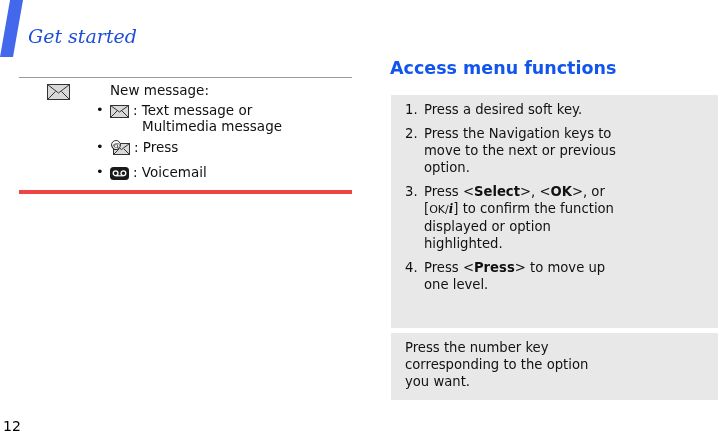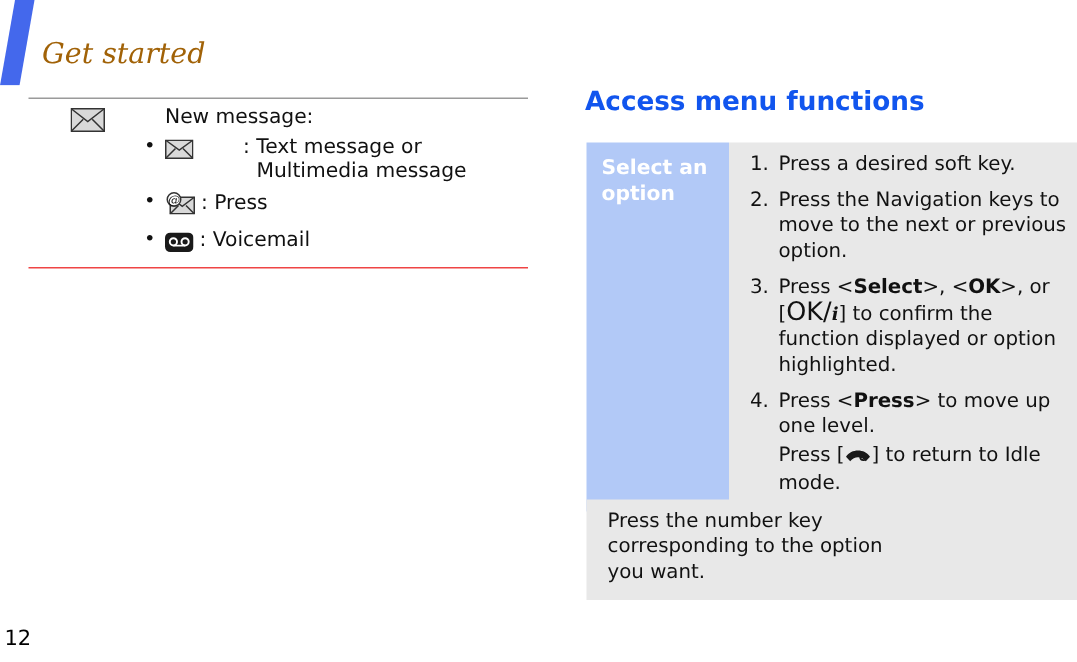--- a/index.html
+++ b/index.html
@@ -5,55 +5,55 @@
   html,body{margin:0;padding:0;background:#fff;}
   .page{position:relative;width:718px;height:441px;background:#ffffff;overflow:hidden;
         font-family:"DejaVu Sans",sans-serif;color:#111;}
 
   
   .slash{position:absolute;left:0;top:0;width:26px;height:57px;background:#4468ec;
          clip-path:polygon(38.5% 0,88.5% 0,50% 100%,0 100%);}
 
   
   .doc-header{position:absolute;left:28px;top:25px;font-family:"DejaVu Serif",serif;
-              font-style:italic;font-size:19px;color:#a16207;}
+              font-style:italic;font-size:19px;color:#1d4ed8;}
 
   
-  .ltable{position:absolute;left:19px;top:65px;width:333px;border-bottom:1px solid #ef4444;}
+  .ltable{position:absolute;left:19px;top:77px;width:333px;border-bottom:4px solid #ef4444;}
   .lrow{position:relative;border-top:1px solid #9a9a9a;box-sizing:border-box;}
   .lrow1{min-height:103px;padding:4px 0 6px 91px;}
   .lrow2{min-height:29px;padding:5px 0 4px 91px;}
   .rowicon{position:absolute;left:28px;top:6px;}
   .rowicon2{position:absolute;left:27px;top:7px;}
   .ltitle{font-size:13.5px;line-height:16px;}
   .bullets{list-style:none;margin:2px 0 0 -14px;padding:0;}
   .bullets li{display:flex;align-items:flex-start;margin-top:4px;}
   .bullets li + li{margin-top:5px;}
   .dot{width:14px;flex:none;font-size:13px;line-height:16px;}
   .bicon{flex:none;margin:1px 4px 0 0;}
   .btxt{font-size:13.5px;line-height:16px;}
-  .btxt .bl{display:block;margin-left:29px;}
+  .btxt .bl{display:block;}
   .btxt .l2{padding-left:9px;}
 
   
   .rheading{position:absolute;left:390px;top:58px;font-size:17.5px;font-weight:bold;color:#1155ee;}
   .rtable{position:absolute;left:391px;width:327px;display:flex;}
   .rtable-1{top:95px;min-height:233px;}
   .rtable-2{top:333px;min-height:62px;}
   .hcell{width:95px;flex:none;background:#b2c9f7;color:#ffffff;font-weight:bold;
          font-size:13.5px;line-height:17px;padding:9px 8px 0 10px;box-sizing:border-box;}
   .bcell{flex:1;background:#e8e8e8;padding:6px 6px 10px 14px;box-sizing:border-box;
          font-size:13.2px;line-height:17px;}
   .step{display:flex;margin-top:7px;}
   .step:first-child{margin-top:0;}
   .snum{width:19px;flex:none;}
   .stext{width:200px;}
   .extra{margin-top:2px;}
   .b{font-weight:bold;}
-  .key{font-size:17px;}
+  .key{font-size:11px;}
   .keyi{font-style:italic;font-weight:bold;font-family:"DejaVu Serif",serif;font-size:12px;}
   .inline-ic{vertical-align:-2px;}
   .body2{width:210px;}
 
   .pagenum{position:absolute;left:3px;top:418px;font-size:14px;color:#000;}
 </style>
 </head>
 <body>
 
 <div class="page">
@@ -111,42 +111,37 @@
           </span>
           <span class="btxt">: Voicemail</span>
         </li>
       </ul>
     </div>
   </div>
 
   <div class="rheading">Access menu functions</div>
 
   <div class="rtable rtable-1">
-    <div class="hcell">Select an option</div>
     <div class="bcell">
       <div class="step">
         <span class="snum">1.</span>
         <span class="stext"><span>Press a desired soft key.</span></span>
       </div>
       <div class="step">
         <span class="snum">2.</span>
         <span class="stext"><span>Press the Navigation keys to move to the next or previous option.</span></span>
       </div>
       <div class="step">
         <span class="snum">3.</span>
         <span class="stext"><span>Press &lt;</span><span class="b">Select</span><span>&gt;, &lt;</span><span class="b">OK</span><span>&gt;, or [</span><span class="key">OK/</span><span class="keyi">i</span><span>] to confirm the function displayed or option highlighted.</span></span>
       </div>
       <div class="step">
         <span class="snum">4.</span>
         <span class="stext">
           <span>Press &lt;</span><span class="b">Press</span><span>&gt; to move up one level.</span>
-          <div class="extra"><span>Press [</span><span class="inline-ic"><svg width="18" height="13" viewBox="0 0 18 13">
-              <path d="M1,8.5 C4.5,3 13.5,3 17,8.5 L14.2,11.5 C11.3,8 6.7,8 3.8,11.5 Z" fill="#1a1a1a"></path>
-              <circle cx="12.6" cy="8.6" r="2.1" fill="none" stroke="#1a1a1a" stroke-width="1.2"></circle>
-            </svg></span><span>] to return to Idle mode.</span></div>
         </span>
       </div>
     </div>
   </div>
 
   <div class="rtable rtable-2">
     <div class="bcell">
       <div class="body2">Press the number key corresponding to the option you want.</div>
     </div>
   </div>

